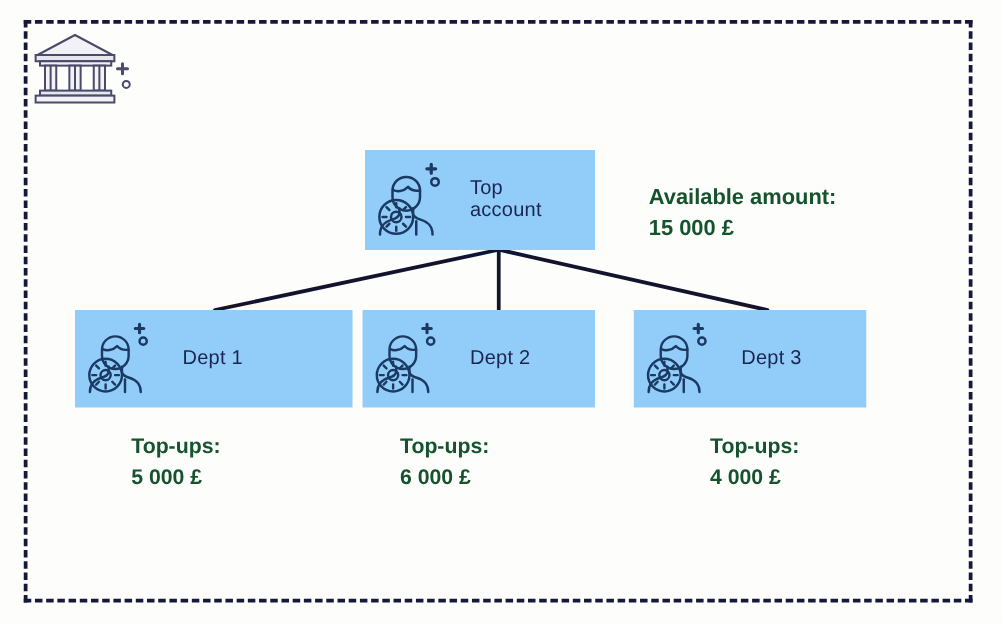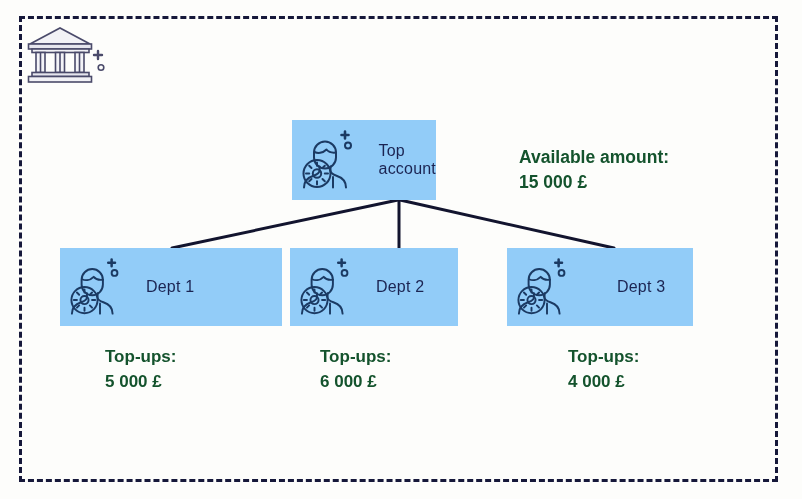--- a/index.html
+++ b/index.html
@@ -48,31 +48,30 @@
   .node-label {
     color: #1b2452;
     font-size: 16px;
     line-height: 1.15;
     white-space: pre-line;
     letter-spacing: 0.2px;
   }
   #node-top {
     left: 292px;
     top: 120px;
-    width: 144px;
+    width: 184px;
     height: 80px;
     padding-left: 8px;
-    justify-content: space-between;
   }
   #node-top .node-label {
     margin-left: 10px;
   }
   #node-dept-1 { left: 60px;  top: 248px; width: 222px; height: 78px; padding-left: 8px; }
-  #node-dept-2 { left: 290px; top: 248px; width: 168px; height: 78px; padding-left: 8px; }
-  #node-dept-3 { left: 507px; top: 248px; width: 186px; height: 78px; padding-left: 8px; gap: 24px; }
+  #node-dept-2 { left: 290px; top: 248px; width: 186px; height: 78px; padding-left: 8px; }
+  #node-dept-3 { left: 507px; top: 248px; width: 186px; height: 78px; padding-left: 8px; }
   .dept-label {
     margin-left: 14px;
   }
   .amount-block {
     position: absolute;
     color: #14532d;
     font-size: 17px;
     font-weight: bold;
     line-height: 1.45;
     white-space: pre-line;

